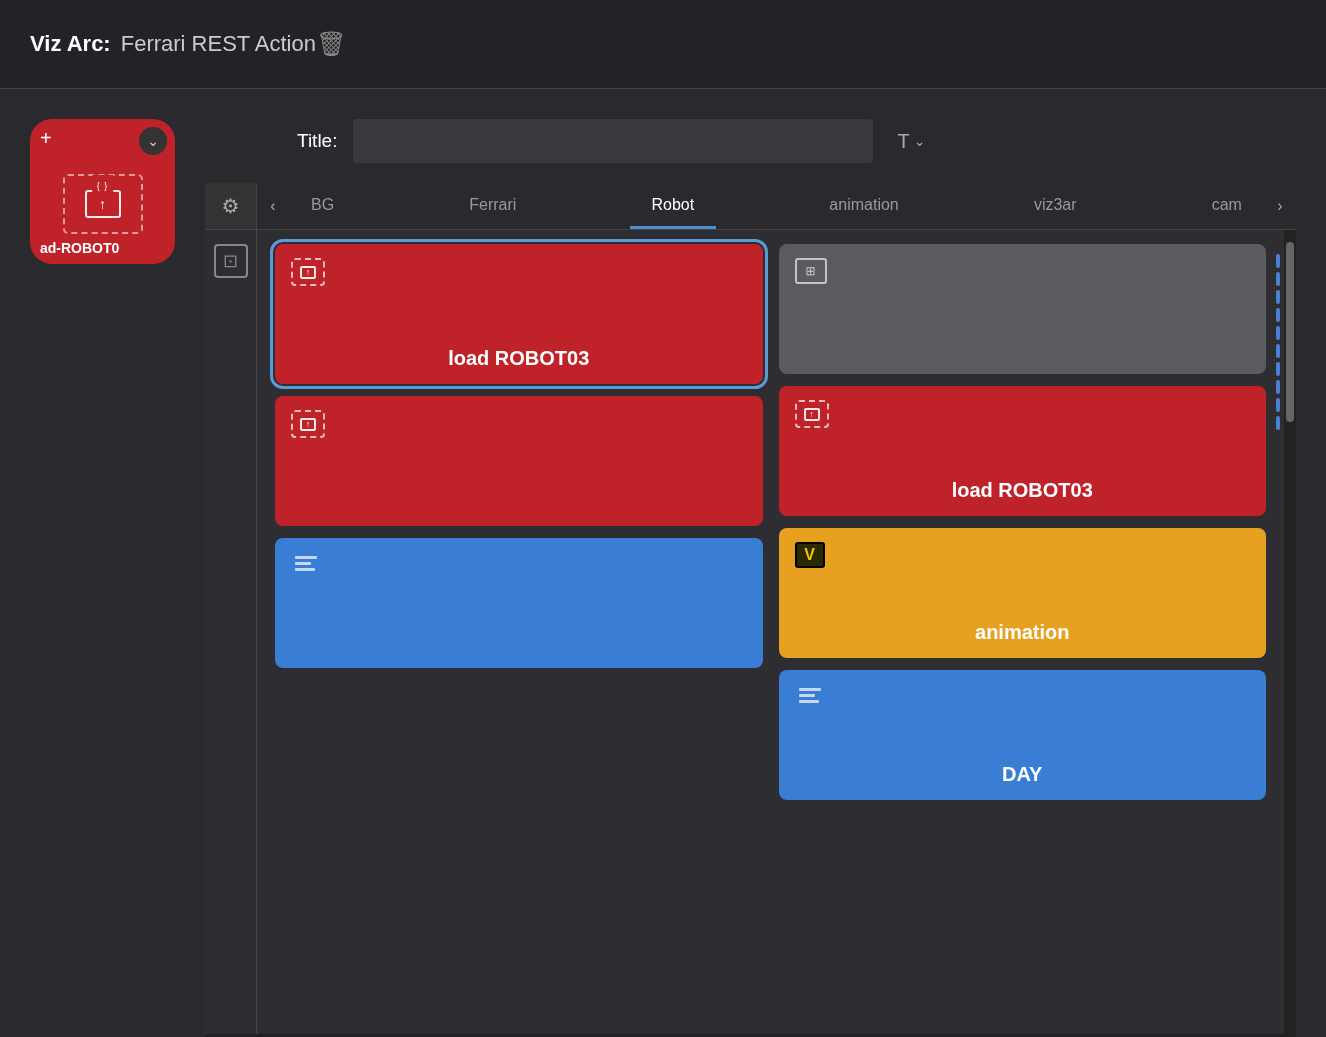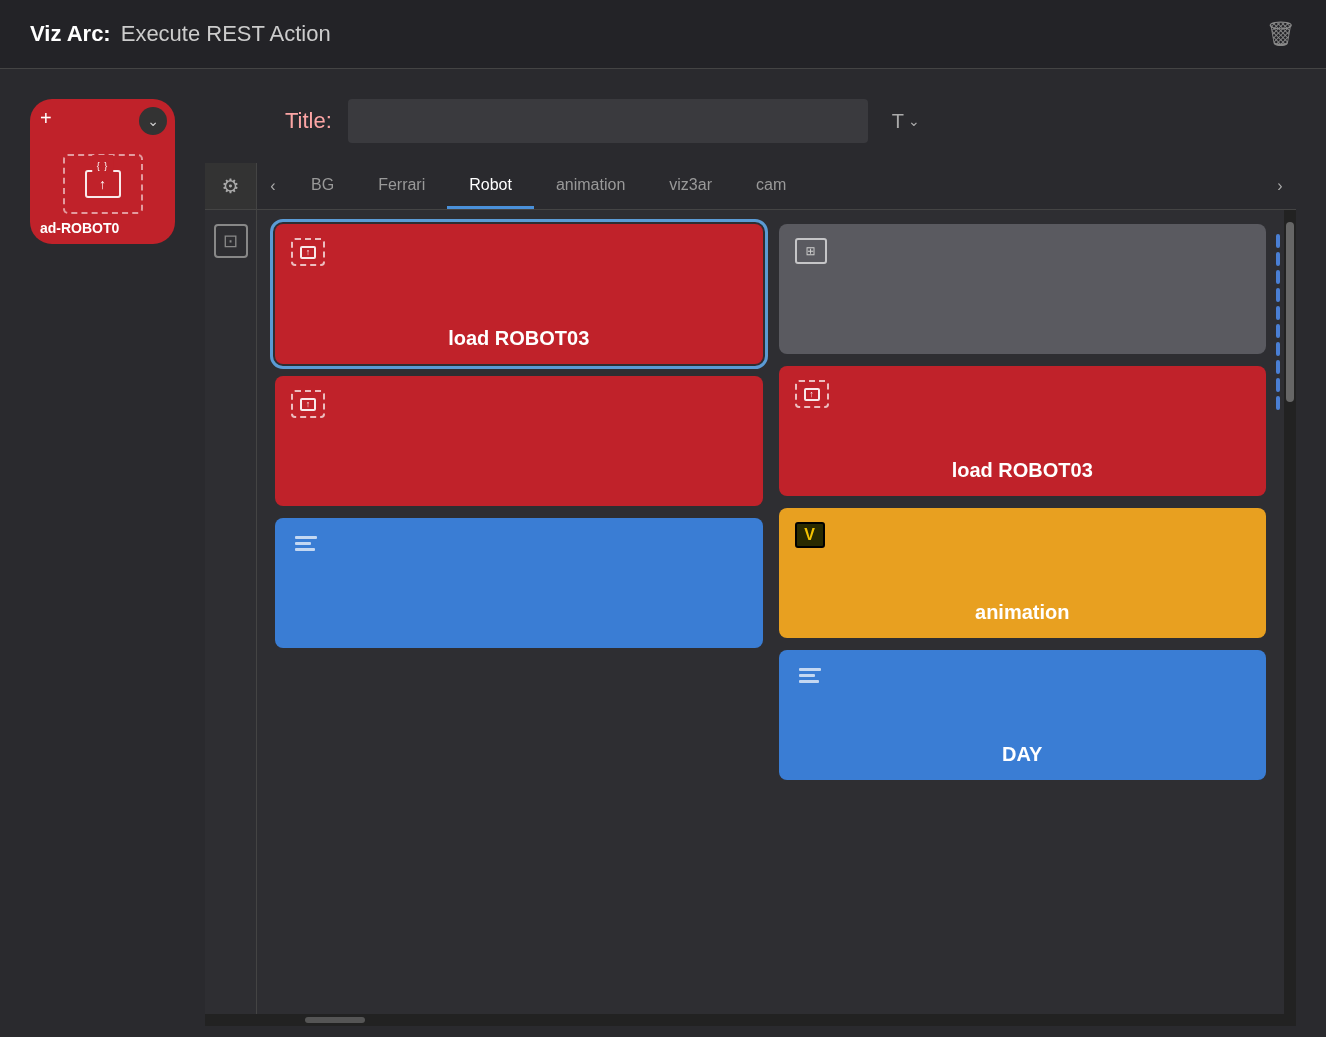--- a/index.html
+++ b/index.html
@@ -8,22 +8,22 @@
       font-family: 'Segoe UI', Arial, sans-serif;
       color: #ccc;
       width: 1326px;
       height: 1037px;
       overflow: hidden;
     }
 
     .header {
       display: flex;
       align-items: center;
-      justify-content: space-between;
-      padding: 20px 30px;
+      justify-content: flex-start;
+      padding: 30px 30px;
       background: #232327;
     }
     .header-left {
       display: flex;
       align-items: center;
       gap: 10px;
     }
     .header-brand {
       font-size: 22px;
       font-weight: 700;
@@ -105,22 +105,23 @@
     }
 
     .title-row {
       display: flex;
       align-items: center;
       gap: 16px;
       margin-bottom: 20px;
       padding-left: 80px;
     }
     .title-label {
-      font-size: 22px;
-      color: #fca5a5;
+      font-size: 19px;
+      color: #ffffff;
+      margin-left: 12px;
     }
     .title-input {
       flex: 1;
       max-width: 520px;
       height: 44px;
       background: #3a3a3e;
       border: none;
       border-radius: 4px;
       padding: 0 14px;
       color: #ccc;
@@ -167,20 +168,21 @@
       justify-content: center;
       cursor: pointer;
       color: #aaa;
       font-size: 16px;
       flex-shrink: 0;
     }
     .tab-bar-tabs {
       display: flex;
       overflow: hidden;
       flex: 1;
+      justify-content: space-between;
     }
     .tab-item {
       padding: 12px 22px;
       font-size: 16px;
       color: #999;
       cursor: pointer;
       white-space: nowrap;
       border-bottom: 3px solid transparent;
     }
     .tab-item.active {
@@ -381,21 +383,21 @@
       background: #4a7fd4;
       border-radius: 2px;
     }
   </style>
 </head>
 <body>
 
 <div class="header">
   <div class="header-left">
     <span class="header-brand">Viz Arc:</span>
-    <span class="header-title">Execute REST Action</span>
+    <span class="header-title">Ferrari REST Action</span>
   </div>
   <span class="trash-icon">🗑</span>
 </div>
 <div class="header-divider"></div>
 
 <div class="main-content">
 
   <div class="app-icon">
     <span class="app-icon-plus">+</span>
     <div class="app-icon-chevron">

